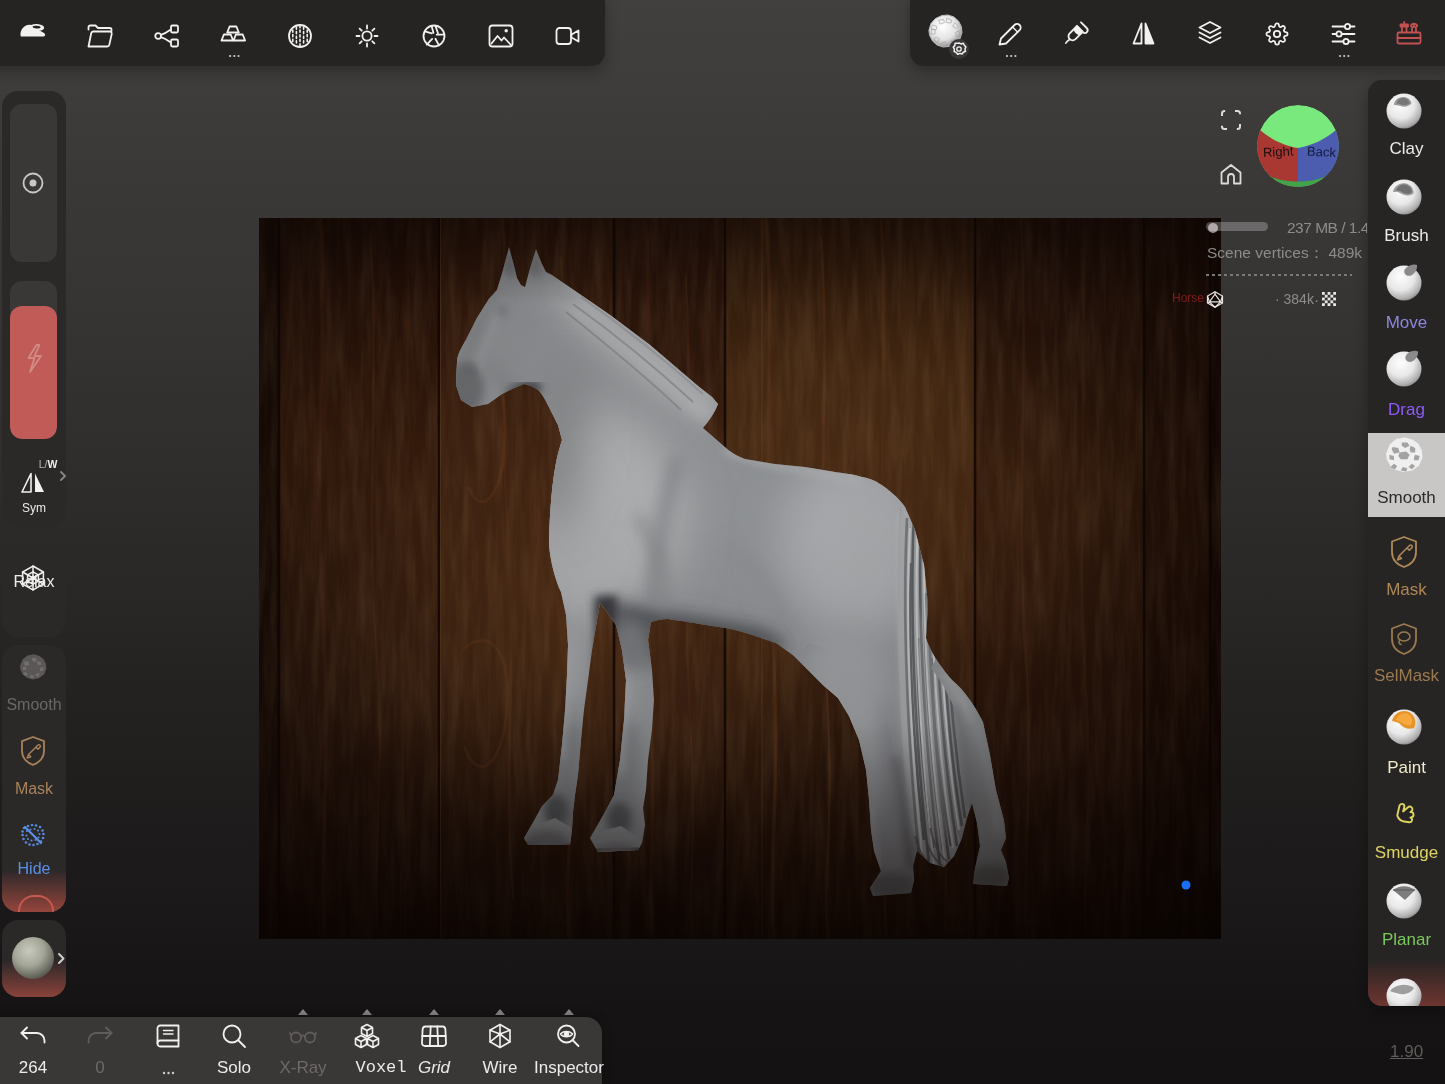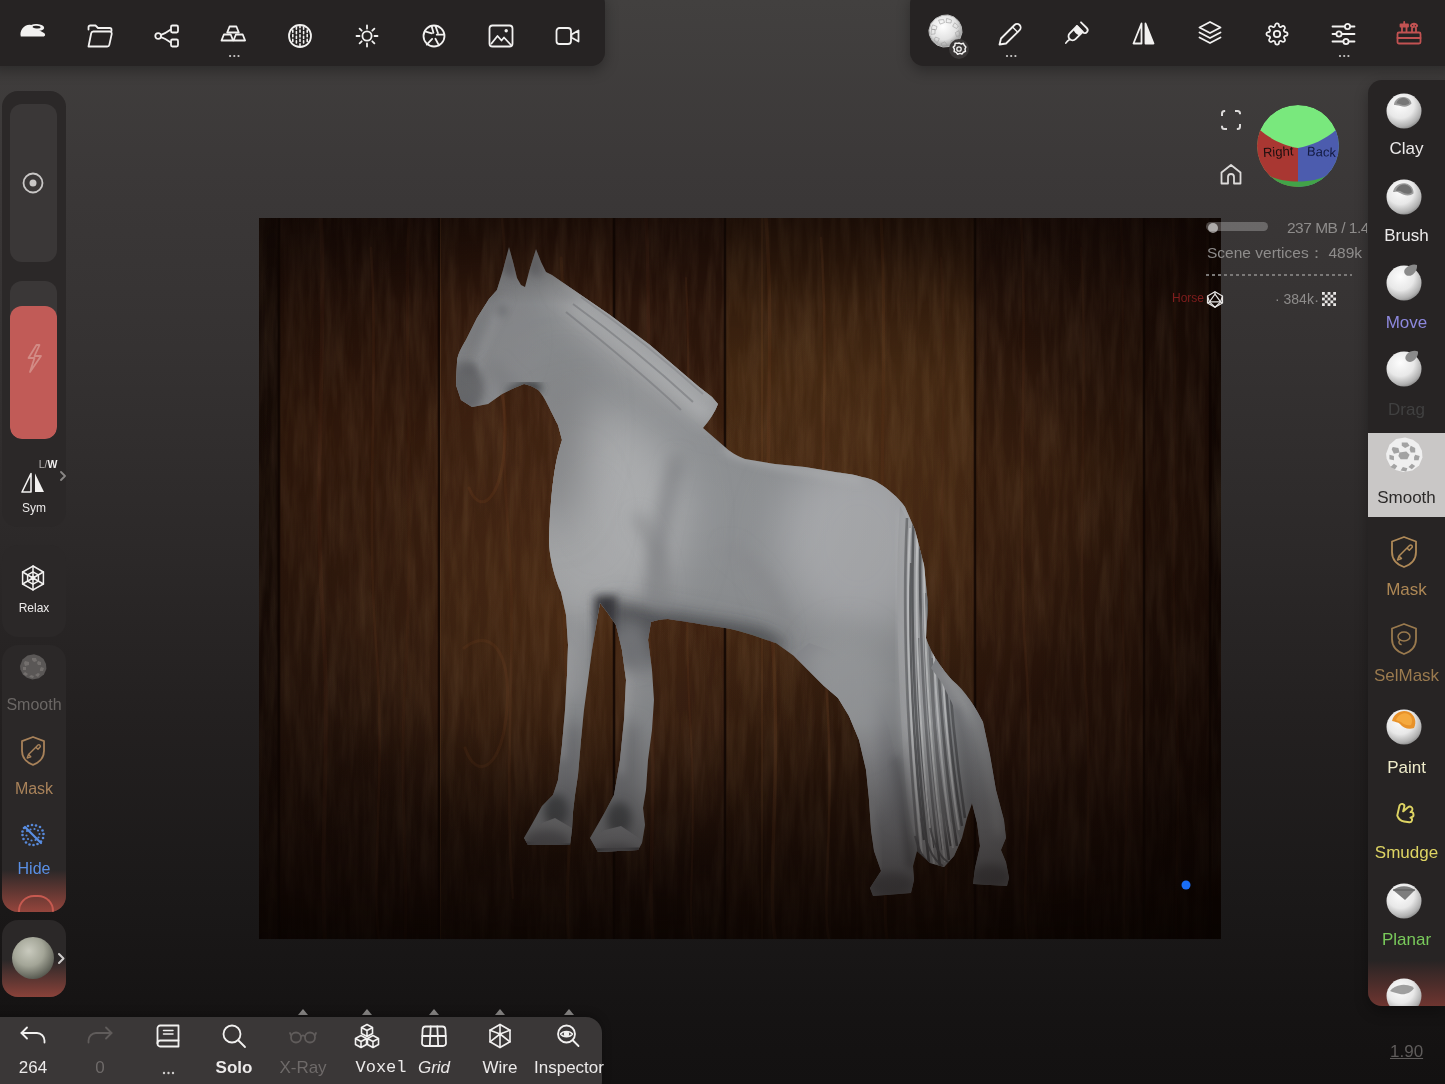--- a/index.html
+++ b/index.html
@@ -476,21 +476,21 @@
  <circle cx="36" cy="821" r="17.5" fill="url(#tball)"></circle>
  <path d="M25,810 a16,14 0 0 1 22,0 l-10,10 Z" fill="#7d7d7d"></path>
  <path d="M25,810 l22,0" stroke="#5f5f5f" stroke-width="1.2"></path>
 
  <circle cx="36" cy="916" r="17.5" fill="url(#tball)"></circle>
  <path d="M22,911 a16,13 0 0 1 24,-3 c-3,5 -9,7 -14,6 c-4,-1 -8,-2 -10,-3 Z" fill="#8e8e8e" opacity="0.85"></path>
 </svg>
 <div class="abs lbl" style="left:1368px;top:139px;width:77px;">Clay</div>
 <div class="abs lbl" style="left:1368px;top:226px;width:77px;">Brush</div>
 <div class="abs lbl" style="left:1368px;top:313px;width:77px;color:#8d88dd;">Move</div>
-<div class="abs lbl" style="left:1368px;top:400px;width:77px;color:#404040;">Drag</div>
+<div class="abs lbl" style="left:1368px;top:400px;width:77px;color:#8b5cf6;">Drag</div>
 <div class="abs lbl" style="left:1368px;top:488px;width:77px;color:#2c2a29;">Smooth</div>
 <div class="abs lbl" style="left:1368px;top:580px;width:77px;color:#ad8755;">Mask</div>
 <div class="abs lbl" style="left:1368px;top:666px;width:77px;color:#9a7a4e;">SelMask</div>
 <div class="abs lbl" style="left:1368px;top:758px;width:77px;color:#efeccb;">Paint</div>
 <div class="abs lbl" style="left:1368px;top:843px;width:77px;color:#ded463;">Smudge</div>
 <div class="abs lbl" style="left:1368px;top:930px;width:77px;color:#79c95b;">Planar</div>
 <div class="abs" style="left:1390px;top:1042px;color:#5f5c5b;font-size:17px;text-decoration:underline;">1.90</div>
 
 <div class="abs" style="left:2px;top:91px;width:64px;height:436px;background:#2b2828;border-radius:16px;">
  <div class="abs" style="left:8px;top:13px;width:47px;height:158px;background:#3a3737;border-radius:12px;"></div>
@@ -515,21 +515,21 @@
 
 <div class="abs" style="left:2px;top:545px;width:64px;height:92px;background:#2b2828;border-radius:16px;"></div>
 <svg class="abs" style="left:2px;top:545px;" width="64" height="92" viewBox="0 0 64 92" fill="none" stroke="#f2f1f0" stroke-width="1.5" stroke-linecap="round">
  <g transform="translate(31,33)">
   <path d="M0,-12 L10.4,-6 V6 L0,12 L-10.4,6 V-6 Z"></path>
   <path d="M0,-12 V12 M-10.4,-6 L10.4,6 M-10.4,6 L10.4,-6"></path>
   <path d="M0,-6.2 L5.4,-3.1 V3.1 L0,6.2 L-5.4,3.1 V-3.1 Z"></path>
   <circle cx="0" cy="0" r="1.6" fill="#f2f1f0"></circle>
  </g>
 </svg>
-<div class="abs lbl" style="left:2px;top:601px;width:64px;font-size:12px;">Relax</div>
+<div class="abs lbl" style="left:2px;top:573px;width:64px;font-size:16px;">Relax</div>
 
 <div class="abs" style="left:2px;top:645px;width:64px;height:267px;background:#2b2828;border-radius:16px;overflow:hidden;">
  <div class="abs" style="left:0;top:225px;width:64px;height:42px;background:linear-gradient(180deg,rgba(43,40,40,0) 0%,#94453c 100%);"></div>
  <div class="abs" style="left:16px;top:250px;width:32px;height:17px;border-radius:16px 16px 0 0;border:2px solid #c75a50;border-bottom:none;"></div>
 </div>
 <svg class="abs" style="left:2px;top:645px;" width="64" height="267" viewBox="0 0 64 267" fill="none">
  <g transform="translate(31,23)">
   <path d="M-13,-2 l2.5,-6.5 5,-4 6.5,-1.2 5.5,1.6 4,3.2 2.5,5 0.4,5 -2.5,5.5 -5,3.6 -6.5,1.2 -5.5,-1.6 -4,-3.2 -2.5,-5 Z" fill="#5a5756"></path>
   <g fill="#757270" opacity="0.9">
    <path d="M-8,-7 l4,1 0,3 -4,1 -1,-3 Z M-1,-10 l4,0 1,3 -3,1 -2,-2 Z M5,-7 l3,1 0,3 -3,0 -1,-2 Z M8,-1 l3,1 -1,3 -3,0 0,-2 Z M5,5 l2,1 -2,3 -3,-2 Z M-2,7 l3,1 -1,2 -4,-1 Z M-8,4 l3,2 -2,2 -3,-2 Z M-10,-1 l3,0 0,3 -3,0 Z"></path>
@@ -650,21 +650,21 @@
 
  <g transform="translate(556,7)">
   <circle cx="10.5" cy="10" r="8.5"></circle>
   <path d="M4.5,10 C7,6.5 14,6.5 16.5,10 C14,13.5 7,13.5 4.5,10 Z" stroke-width="1.5"></path>
   <circle cx="10.5" cy="10" r="1.8" fill="#f2f1f0"></circle>
   <path d="M17,16.5 L22.5,22"></path>
  </g>
 </svg>
 <div class="abs lbl" style="left:8px;top:1058px;width:50px;">264</div>
 <div class="abs lbl dim" style="left:75px;top:1058px;width:50px;">0</div>
-<div class="abs lbl" style="left:204px;top:1058px;width:60px;font-weight:bold;">Solo</div>
+<div class="abs lbl" style="left:204px;top:1058px;width:60px;">Solo</div>
 <div class="abs lbl dim" style="left:268px;top:1058px;width:70px;">X-Ray</div>
 <div class="abs lbl" style="left:348px;top:1058px;width:66px;font-family:Liberation Mono, monospace;">Voxel</div>
 <div class="abs lbl" style="left:404px;top:1058px;width:60px;font-style:italic;">Grid</div>
 <div class="abs lbl" style="left:470px;top:1058px;width:60px;">Wire</div>
 <div class="abs lbl" style="left:528px;top:1058px;width:82px;">Inspector</div>
 
 <svg class="abs" style="left:1221px;top:110px;" width="20" height="20" viewBox="0 0 20 20" fill="none" stroke="#dddbda" stroke-width="2">
  <path d="M1,6 V3.5 C1,2.1 2.1,1 3.5,1 H6 M14,1 H16.5 C17.9,1 19,2.1 19,3.5 V6 M19,14 V16.5 C19,17.9 17.9,19 16.5,19 H14 M6,19 H3.5 C2.1,19 1,17.9 1,16.5 V14" stroke-dasharray="7 6"></path>
 </svg>
 <svg class="abs" style="left:1220px;top:164px;" width="22" height="21" viewBox="0 0 22 21" fill="none" stroke="#dddbda" stroke-width="1.8" stroke-linejoin="round">

